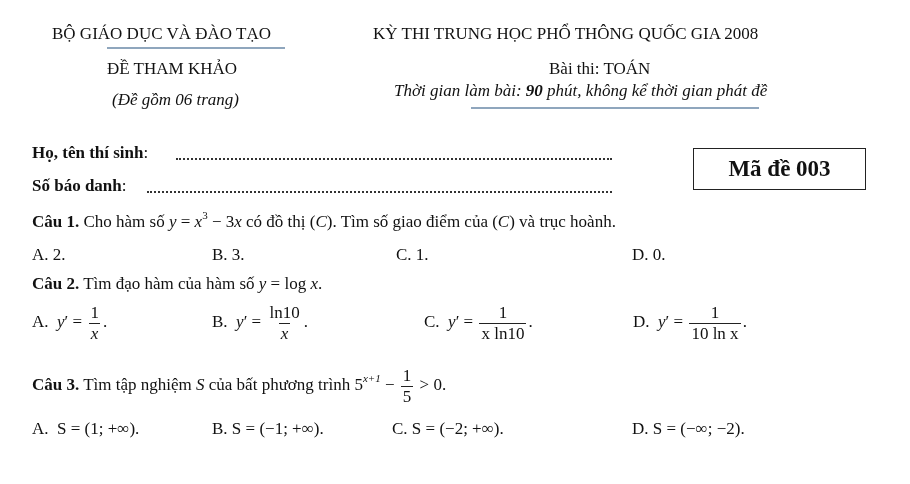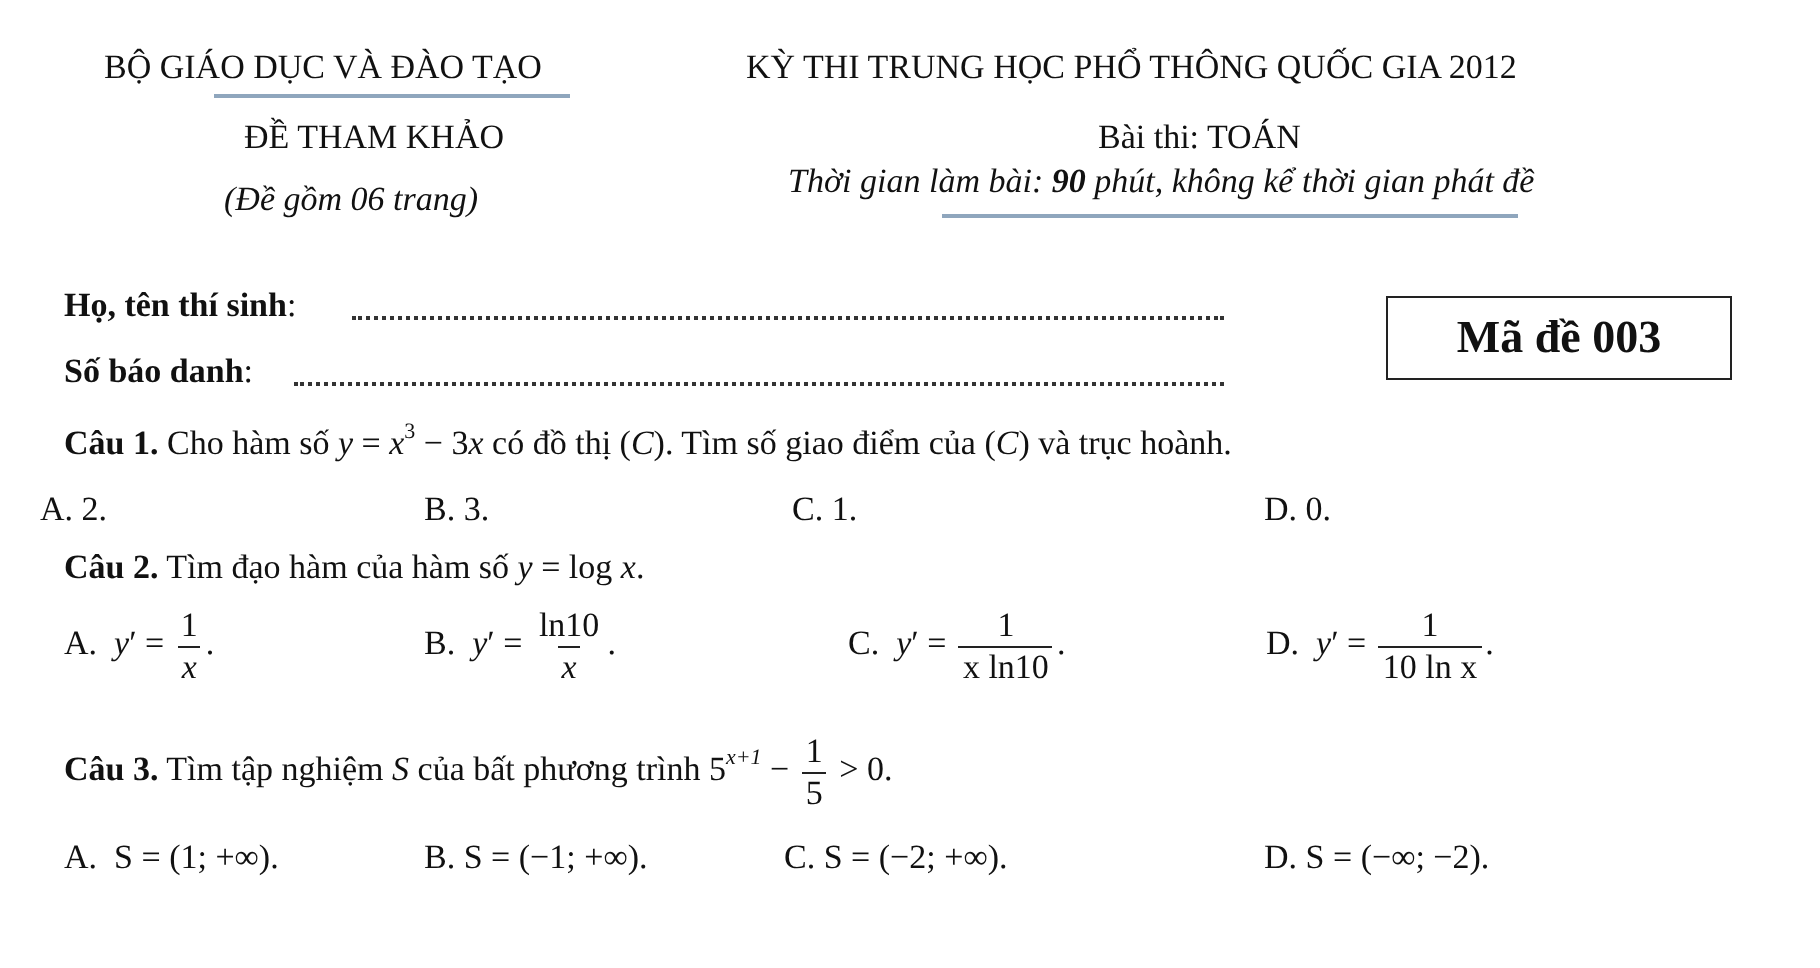--- a/index.html
+++ b/index.html
@@ -17,24 +17,24 @@
   .frac .den { padding:0 2px; border-top:1.3px solid #222; line-height:1.15; }
   .math { font-family:"Liberation Serif", serif; }
   .var { font-style:italic; }
   sup { font-size:11px; vertical-align:8px; line-height:0; }
 </style>
 </head>
 <body>
 
 <div class="abs hdr" style="left:52px; top:24px;">BỘ GIÁO DỤC VÀ ĐÀO TẠO</div>
 <div class="uline" style="left:107px; top:47px; width:178px;"></div>
-<div class="abs hdr" style="left:122px; top:59px;">ĐỀ THAM KHẢO</div>
+<div class="abs hdr" style="left:107px; top:59px;">ĐỀ THAM KHẢO</div>
 <div class="abs txt i" style="left:112px; top:90px;">(Đề gồm 06 trang)</div>
 
-<div class="abs hdr" style="left:373px; top:24px;">KỲ THI TRUNG HỌC PHỔ THÔNG QUỐC GIA 2012</div>
+<div class="abs hdr" style="left:373px; top:24px;">KỲ THI TRUNG HỌC PHỔ THÔNG QUỐC GIA 2008</div>
 <div class="abs hdr" style="left:549px; top:59px;">Bài thi: TOÁN</div>
 <div class="abs txt i" style="left:394px; top:81px;">
   <span>Thời gian làm bài: </span><span class="b">90</span><span> phút, không kể thời gian phát đề</span>
 </div>
 <div class="uline" style="left:471px; top:107px; width:288px;"></div>
 
 <div class="abs txt" style="left:32px; top:143px;">
   <span class="b">Họ, tên thí sinh</span><span>:</span>
 </div>
 <div class="abs" style="left:176px; top:146px; width:436px; height:12px; border-bottom:2px dotted #333;"></div>
@@ -44,21 +44,21 @@
 </div>
 <div class="abs" style="left:147px; top:179px; width:465px; height:12px; border-bottom:2px dotted #333;"></div>
 
 <div class="box" style="left:693px; top:148px; width:171px; height:40px;">Mã đề 003</div>
 
 <div class="abs txt" style="left:32px; top:212px;">
   <span class="b">Câu 1.</span><span> Cho hàm số </span>
   <span class="var math">y</span> = <span class="var">x</span><sup>3</sup> − 3<span class="var">x</span>
   <span> có đồ thị (<i>C</i>). Tìm số giao điểm của (<i>C</i>) và trục hoành.</span>
 </div>
-<div class="abs txt" style="left:20px; top:245px;"><span>A.</span> <span>2.</span></div>
+<div class="abs txt" style="left:32px; top:245px;"><span>A.</span> <span>2.</span></div>
 <div class="abs txt" style="left:212px; top:245px;"><span>B.</span> <span>3.</span></div>
 <div class="abs txt" style="left:396px; top:245px;"><span>C.</span> <span>1.</span></div>
 <div class="abs txt" style="left:632px; top:245px;text-align:right;"><span>D.</span> <span>0.</span></div>
 
 <div class="abs txt" style="left:32px; top:274px;">
   <span class="b">Câu 2.</span><span> Tìm đạo hàm của hàm số </span>
   <span class="var">y</span> = log <span class="var">x</span>.
 </div>
 
 <div class="abs txt" style="left:32px; top:303px;">

